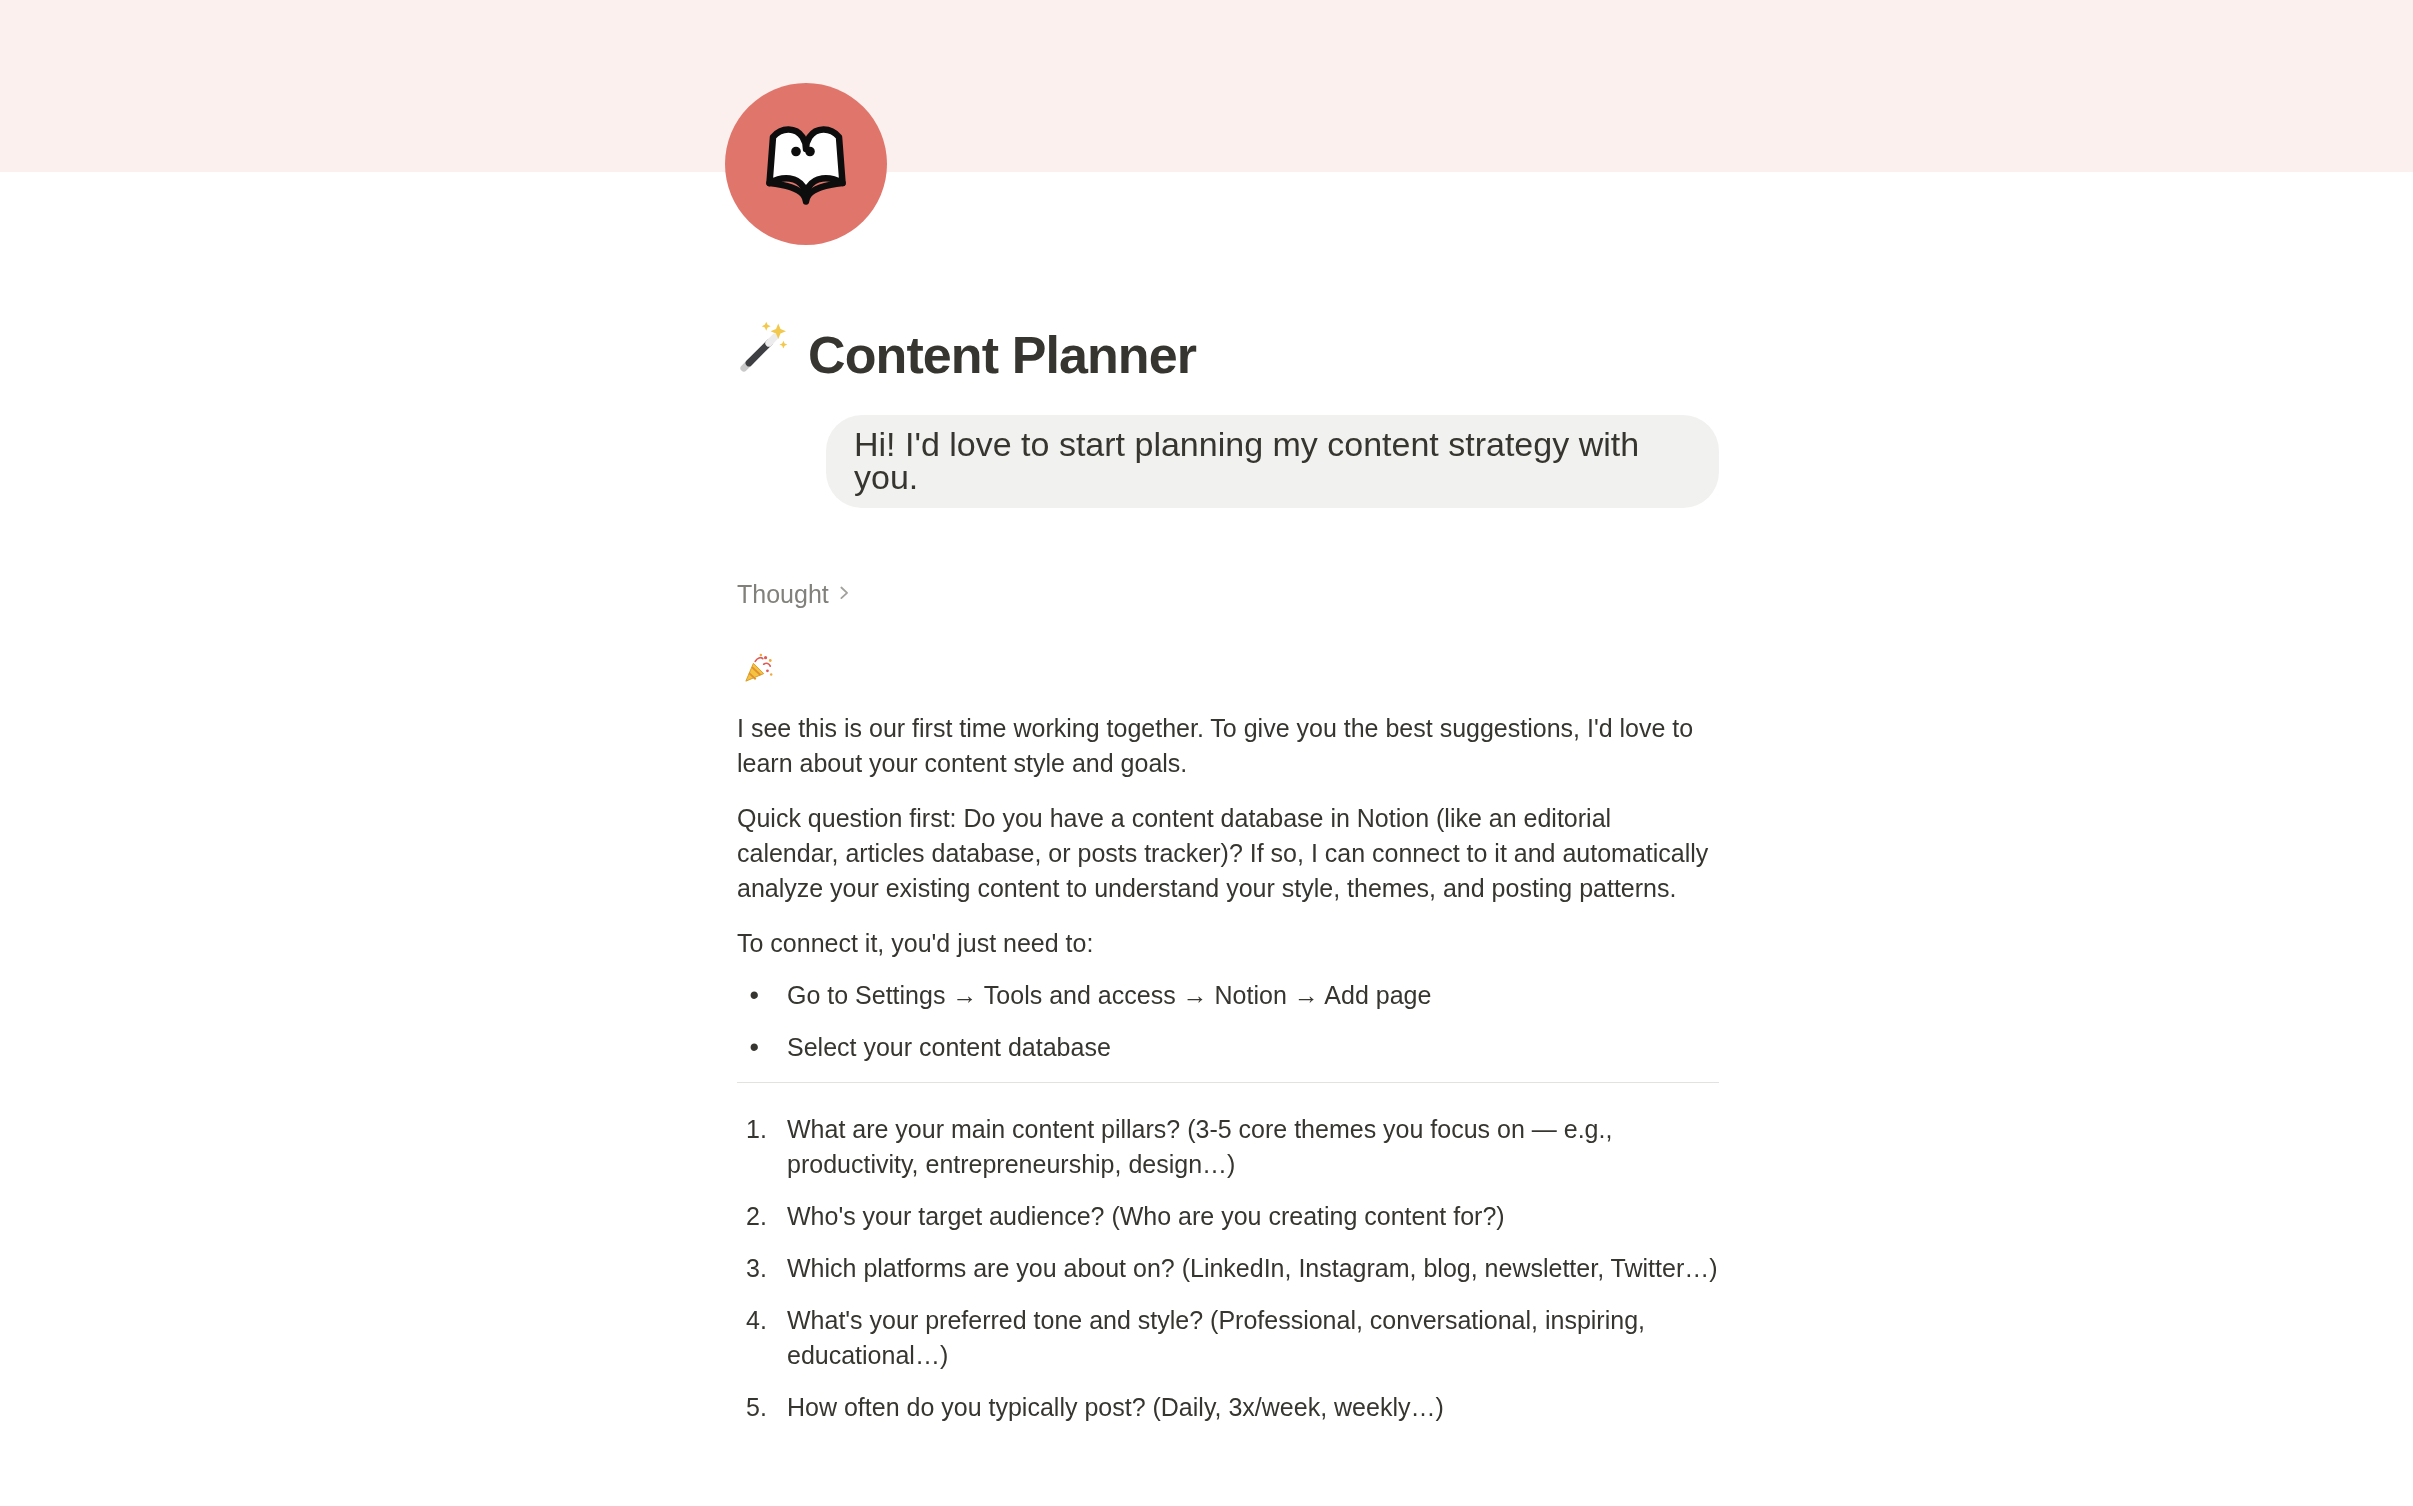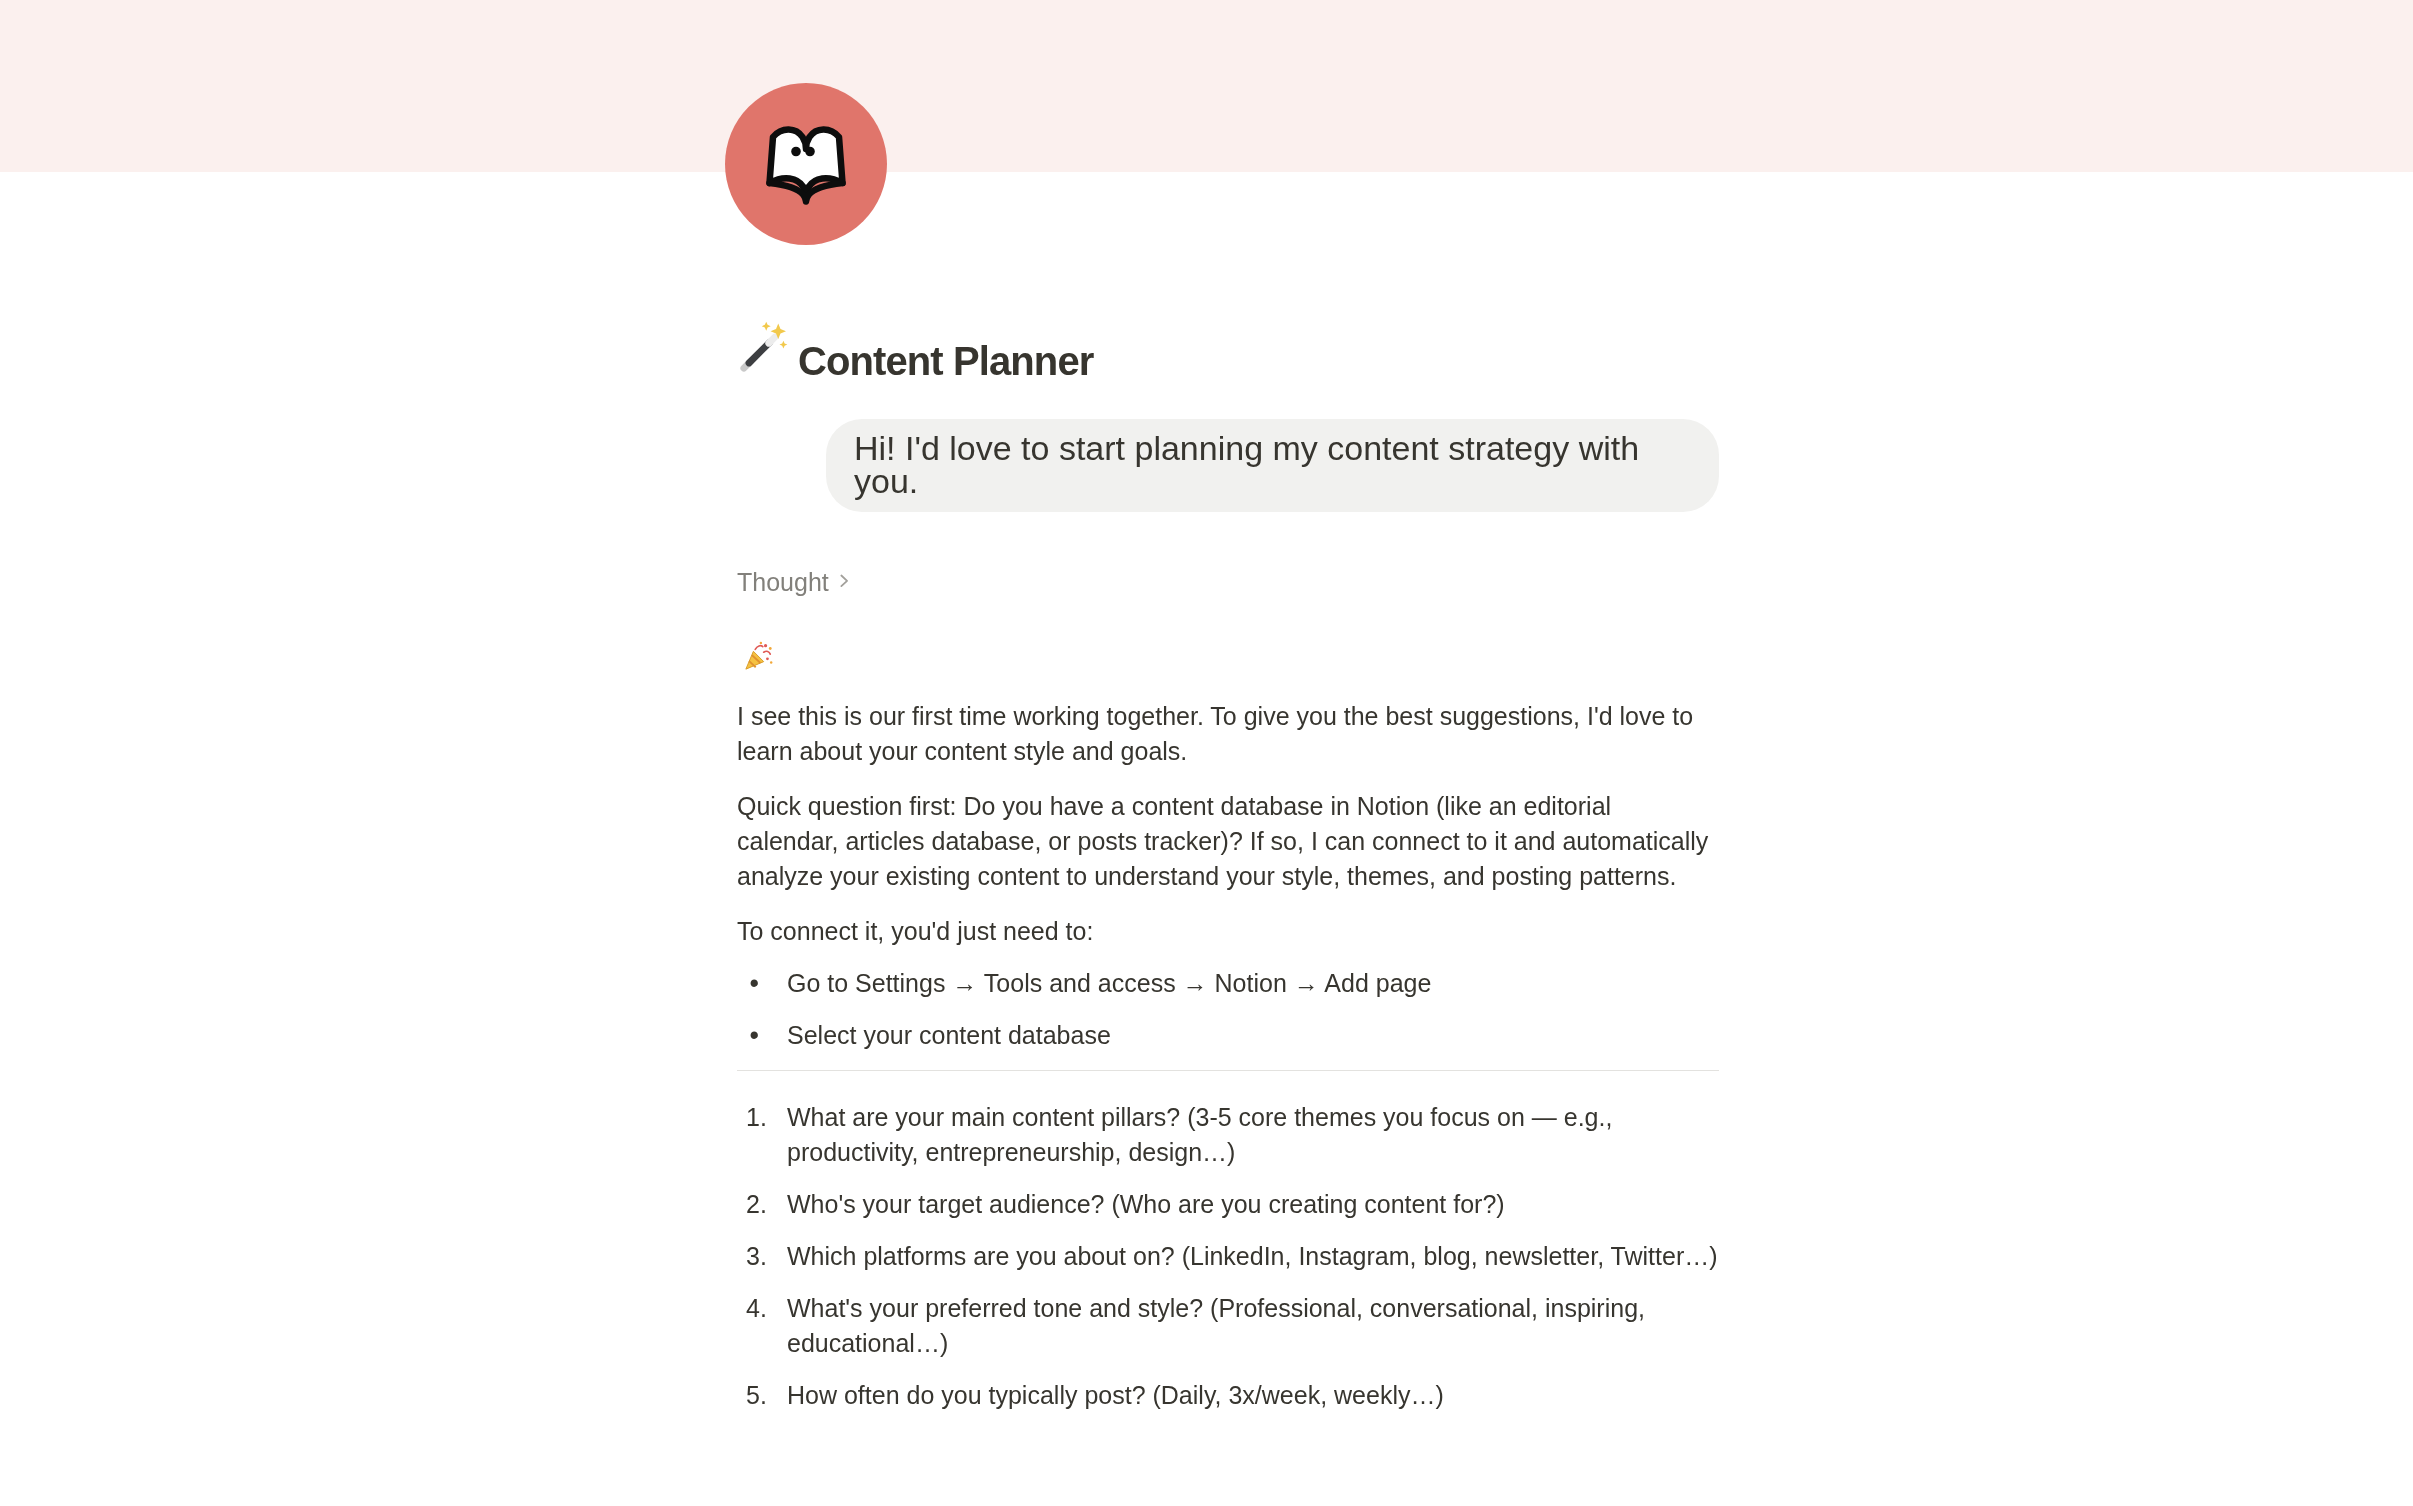--- a/index.html
+++ b/index.html
@@ -23,41 +23,41 @@
     background:#e0756b;
     display:flex; align-items:center; justify-content:center;
     cursor:pointer;
   }
   .content {
     width:982px;
     margin-left:737px;
     padding-top:148px;
   }
   .title-row {
-    display:flex; align-items:flex-end; gap:6px;
-    font-size:40px; font-weight:700;
+    display:flex; align-items:center; gap:16px;
+    font-size:52px; font-weight:700;
     color:#37352f;
     letter-spacing:-0.9px;
     line-height:66px;
   }
   .bubble-row {
     display:flex; justify-content:flex-end;
     margin-top:25px;
   }
   .bubble {
     background:#f1f1ef;
     border-radius:36px;
     padding:13.4px 28px;
     font-size:34px;
     line-height:33px;
     color:#37352f;
     max-width:893px;
   }
   .thought-row {
-    margin-top:54px;
+    margin-top:70px;
     display:flex; align-items:center; gap:5px;
     color:#82807b;
     font-size:25px;
     line-height:32px;
     cursor:pointer;
     width:max-content;
   }
   .para {
     font-size:25px;
     line-height:35px;

